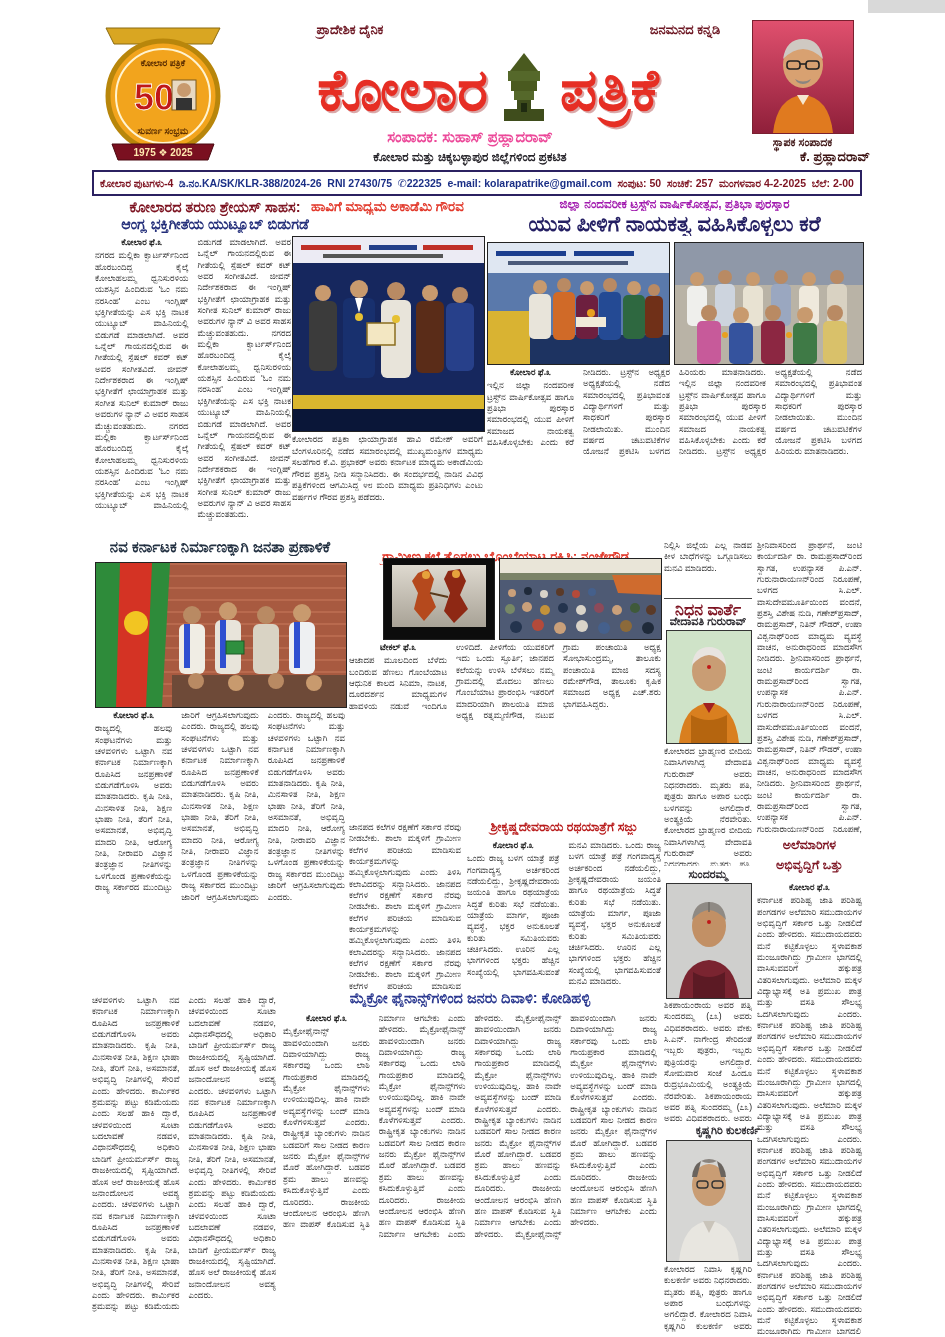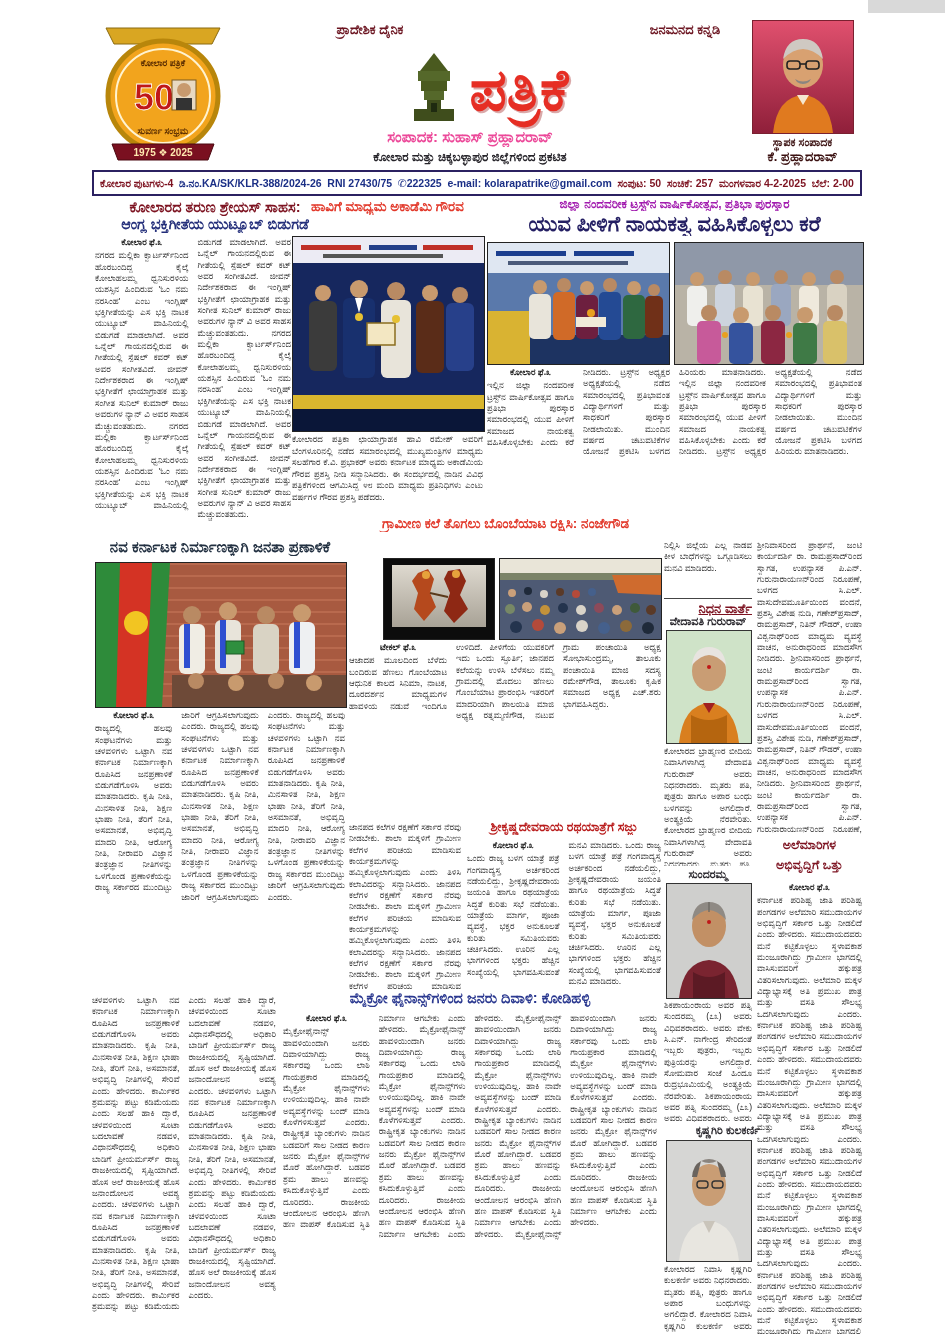--- a/index.html
+++ b/index.html
@@ -39,56 +39,57 @@
 
   
   .btxt{font-size:8.6px;line-height:1.32;text-align:justify;color:#222;overflow:hidden;}
   .cols2{column-count:2;column-gap:9px;}
   .cols3{column-count:3;column-gap:9px;}
   .cols4{column-count:4;column-gap:9px;}
   .dl{display:block;text-align:center;font-weight:bold;margin-bottom:2px;}
   .caption{font-size:8.6px;line-height:1.35;text-align:justify;color:#222;overflow:hidden;}
 
   .obit-rule{border-top:1px solid #444;}
-  .obit-title{font-size:13px;font-weight:bold;color:#7d1321;text-decoration:underline;text-align:right;}
+  .obit-title{font-size:16px;font-weight:bold;color:#7d1321;}
   .obit-name{font-size:11px;font-weight:bold;color:#26242a;}
   .portrait{border:1px solid #333;overflow:hidden;}
 
   
   .photo{overflow:hidden;border:1px solid #222;}
   .photo-flags{background:
       repeating-linear-gradient(0deg,#a85a40 0 10px,#b96a4e 10px 12px);}
   .corner-strip{left:868px;top:0;width:77px;height:13px;background:#d9d9d9;}
 </style>
 </head>
 <body>
 
 <div class="page">
   <div class="abs corner-strip"></div>
 
-  <div class="abs tagline ctr" style="left:280px;top:22px;width:180px;">ಪ್ರಾದೇಶಿಕ ದೈನಿಕ</div>
+  <div class="abs tagline ctr" style="left:260px;top:22px;width:180px;">ಪ್ರಾದೇಶಿಕ ದೈನಿಕ</div>
   <div class="abs tagline ctr" style="left:595px;top:22px;width:180px;">ಜನಮನದ ಕನ್ನಡಿ</div>
 
   <div class="abs" style="left:96px;top:18px;width:134px;height:146px;">
     <svg width="134" height="146" viewBox="0 0 134 146">
       <path d="M10 10 L124 10 L116 26 L18 26 Z" fill="#d9a622" stroke="#8a6a10"></path>
       <circle cx="67" cy="78" r="55" fill="#f2a41d" stroke="#b8860b" stroke-width="5"></circle>
       <circle cx="67" cy="78" r="47" fill="none" stroke="#fff3d0" stroke-width="2"></circle>
       <text x="67" y="48" text-anchor="middle" font-size="9" font-weight="bold" fill="#5a2d00">ಕೋಲಾರ ಪತ್ರಿಕೆ</text>
       <text x="58" y="92" text-anchor="middle" font-size="36" font-weight="bold" fill="#c01818" stroke="#fff" stroke-width="0.8">50</text>
       <rect x="76" y="62" width="24" height="30" fill="#e8d9c2" stroke="#7a5a20"></rect>
       <circle cx="88" cy="72" r="7" fill="#c89a6e"></circle>
       <rect x="80" y="80" width="16" height="12" fill="#333"></rect>
       <text x="67" y="116" text-anchor="middle" font-size="9" font-weight="bold" fill="#5a2d00">ಸುವರ್ಣ ಸಂಭ್ರಮ</text>
       <path d="M16 126 L118 126 L112 142 L22 142 Z" fill="#7a1020" stroke="#4a0810"></path>
       <text x="67" y="138" text-anchor="middle" font-size="10" font-weight="bold" fill="#ffe9b0">1975 ❖ 2025</text>
     </svg>
   </div>
 
   <div class="abs title-row" style="left:228px;top:40px;width:520px;height:100px;">
+    <span class="big-title">ಕೋಲಾರ</span>
     <span>
       <svg width="52" height="74" viewBox="0 0 52 74">
         <rect x="6" y="58" width="40" height="12" fill="#3f4d1c"></rect>
         <path d="M26 2 L40 20 L12 20 Z" fill="#4a5a1f"></path>
         <rect x="10" y="20" width="32" height="10" fill="#55682a"></rect>
         <rect x="13" y="30" width="26" height="10" fill="#4a5a1f"></rect>
         <rect x="16" y="40" width="20" height="9" fill="#55682a"></rect>
         <rect x="19" y="49" width="14" height="9" fill="#3f4d1c"></rect>
         <rect x="23" y="52" width="6" height="9" fill="#1f2a10"></rect>
       </svg>
@@ -112,21 +113,21 @@
       <path d="M30 38 Q33 18 50 18 Q67 18 70 38 Q60 28 50 28 Q40 28 30 38Z" fill="#cfc9c2"></path>
       <rect x="34" y="40" width="13" height="8" rx="3" fill="none" stroke="#222" stroke-width="1.6"></rect>
       <rect x="53" y="40" width="13" height="8" rx="3" fill="none" stroke="#222" stroke-width="1.6"></rect>
       <line x1="47" y1="43" x2="53" y2="43" stroke="#222" stroke-width="1.6"></line>
       <path d="M42 58 Q50 63 58 58 L56 61 Q50 65 44 61 Z" fill="#8a8580"></path>
       <path d="M20 112 Q24 76 50 74 Q76 76 80 112 Z" fill="#e07a1f"></path>
       <path d="M44 74 L50 84 L56 74 Z" fill="#f5e6cf"></path>
     </svg>
   </div>
   <div class="abs founder-label1 ctr" style="left:735px;top:136px;width:135px;">ಸ್ಥಾಪಕ ಸಂಪಾದಕ</div>
-  <div class="abs founder-label2 ctr" style="left:735px;top:149px;width:135px;">ಕೆ. ಪ್ರಹ್ಲಾದರಾವ್</div>
+  <div class="abs founder-label2 ctr" style="left:735px;top:149px;width:135px;text-align:right;">ಕೆ. ಪ್ರಹ್ಲಾದರಾವ್</div>
 
   <div class="abs infobar">
     <span class="seg-m">ಕೋಲಾರ ಪುಟಗಳು-4</span>
     <span class="seg-n">ಡಿ.ನಂ.KA/SK/KLR-388/2024-26</span>
     <span class="seg-n">RNI 27430/75</span>
     <span class="seg-n"><span>✆</span><span>222325</span></span>
     <span class="seg-n">e-mail: kolarapatrike@gmail.com</span>
     <span class="seg-m">ಸಂಪುಟ: 50</span>
     <span class="seg-m">ಸಂಚಿಕೆ: 257</span>
     <span class="seg-m">ಮಂಗಳವಾರ 4-2-2025</span>
@@ -262,21 +263,21 @@
         <circle cx="180" cy="118" r="8" fill="#b98a63"></circle>
           <circle cx="218" cy="120" r="8" fill="#c89a6e"></circle>
       </g>
     </svg>
   </div>
   <div class="abs btxt cols3" style="left:95px;top:710px;width:250px;height:280px;">
     <span class="dl">ಕೋಲಾರ ಫೆ.೩</span>
     <span>ರಾಜ್ಯದಲ್ಲಿ ಹಲವು ಸಂಘಟನೆಗಳು ಮತ್ತು ಚಳವಳಿಗಳು ಒಟ್ಟಾಗಿ ನವ ಕರ್ನಾಟಕ ನಿರ್ಮಾಣಕ್ಕಾಗಿ ರೂಪಿಸಿದ ಜನಪ್ರಣಾಳಿಕೆ ಬಿಡುಗಡೆಗೊಳಿಸಿ ಅವರು ಮಾತನಾಡಿದರು. ಕೃಷಿ ನೀತಿ, ಮಿನಸಾಳಿತ ನೀತಿ, ಶಿಕ್ಷಣ ಭಾಷಾ ನೀತಿ, ತೆರಿಗೆ ನೀತಿ, ಅಸಮಾನತೆ, ಅಭಿವೃದ್ಧಿ ಮಾದರಿ ನೀತಿ, ಆರೋಗ್ಯ ನೀತಿ, ನೀರಾವರಿ ವಿಜ್ಞಾನ ತಂತ್ರಜ್ಞಾನ ನೀತಿಗಳನ್ನು ಒಳಗೊಂಡ ಪ್ರಣಾಳಿಕೆಯನ್ನು ರಾಜ್ಯ ಸರ್ಕಾರದ ಮುಂದಿಟ್ಟು ಜಾರಿಗೆ ಆಗ್ರಹಿಸಲಾಗುವುದು ಎಂದರು. ರಾಜ್ಯದಲ್ಲಿ ಹಲವು ಸಂಘಟನೆಗಳು ಮತ್ತು ಚಳವಳಿಗಳು ಒಟ್ಟಾಗಿ ನವ ಕರ್ನಾಟಕ ನಿರ್ಮಾಣಕ್ಕಾಗಿ ರೂಪಿಸಿದ ಜನಪ್ರಣಾಳಿಕೆ ಬಿಡುಗಡೆಗೊಳಿಸಿ ಅವರು ಮಾತನಾಡಿದರು. ಕೃಷಿ ನೀತಿ, ಮಿನಸಾಳಿತ ನೀತಿ, ಶಿಕ್ಷಣ ಭಾಷಾ ನೀತಿ, ತೆರಿಗೆ ನೀತಿ, ಅಸಮಾನತೆ, ಅಭಿವೃದ್ಧಿ ಮಾದರಿ ನೀತಿ, ಆರೋಗ್ಯ ನೀತಿ, ನೀರಾವರಿ ವಿಜ್ಞಾನ ತಂತ್ರಜ್ಞಾನ ನೀತಿಗಳನ್ನು ಒಳಗೊಂಡ ಪ್ರಣಾಳಿಕೆಯನ್ನು ರಾಜ್ಯ ಸರ್ಕಾರದ ಮುಂದಿಟ್ಟು ಜಾರಿಗೆ ಆಗ್ರಹಿಸಲಾಗುವುದು ಎಂದರು. ರಾಜ್ಯದಲ್ಲಿ ಹಲವು ಸಂಘಟನೆಗಳು ಮತ್ತು ಚಳವಳಿಗಳು ಒಟ್ಟಾಗಿ ನವ ಕರ್ನಾಟಕ ನಿರ್ಮಾಣಕ್ಕಾಗಿ ರೂಪಿಸಿದ ಜನಪ್ರಣಾಳಿಕೆ ಬಿಡುಗಡೆಗೊಳಿಸಿ ಅವರು ಮಾತನಾಡಿದರು. ಕೃಷಿ ನೀತಿ, ಮಿನಸಾಳಿತ ನೀತಿ, ಶಿಕ್ಷಣ ಭಾಷಾ ನೀತಿ, ತೆರಿಗೆ ನೀತಿ, ಅಸಮಾನತೆ, ಅಭಿವೃದ್ಧಿ ಮಾದರಿ ನೀತಿ, ಆರೋಗ್ಯ ನೀತಿ, ನೀರಾವರಿ ವಿಜ್ಞಾನ ತಂತ್ರಜ್ಞಾನ ನೀತಿಗಳನ್ನು ಒಳಗೊಂಡ ಪ್ರಣಾಳಿಕೆಯನ್ನು ರಾಜ್ಯ ಸರ್ಕಾರದ ಮುಂದಿಟ್ಟು ಜಾರಿಗೆ ಆಗ್ರಹಿಸಲಾಗುವುದು ಎಂದರು.</span>
   </div>
 
-  <div class="abs h-red ctr" style="left:348px;top:516px;width:315px;">ಗ್ರಾಮೀಣ ಕಲೆ ತೊಗಲು ಬೊಂಬೆಯಾಟ ರಕ್ಷಿಸಿ: ನಂಜೇಗೌಡ</div>
+  <div class="abs h-red ctr" style="left:348px;top:549px;width:315px;">ಗ್ರಾಮೀಣ ಕಲೆ ತೊಗಲು ಬೊಂಬೆಯಾಟ ರಕ್ಷಿಸಿ: ನಂಜೇಗೌಡ</div>
   <div class="abs photo" style="left:383px;top:558px;width:110px;height:80px;">
     <svg width="110" height="80" viewBox="0 0 110 80">
       <rect width="110" height="80" fill="#0c0c0c"></rect>
       <defs>
           <linearGradient id="scr" x1="0" y1="0" x2="0" y2="1">
         <stop offset="0" stop-color="#ded9cf"></stop>
             <stop offset="1" stop-color="#a8a296"></stop>
           </linearGradient>
         </defs>
       <rect x="8" y="6" width="94" height="62" fill="url(#scr)"></rect>

